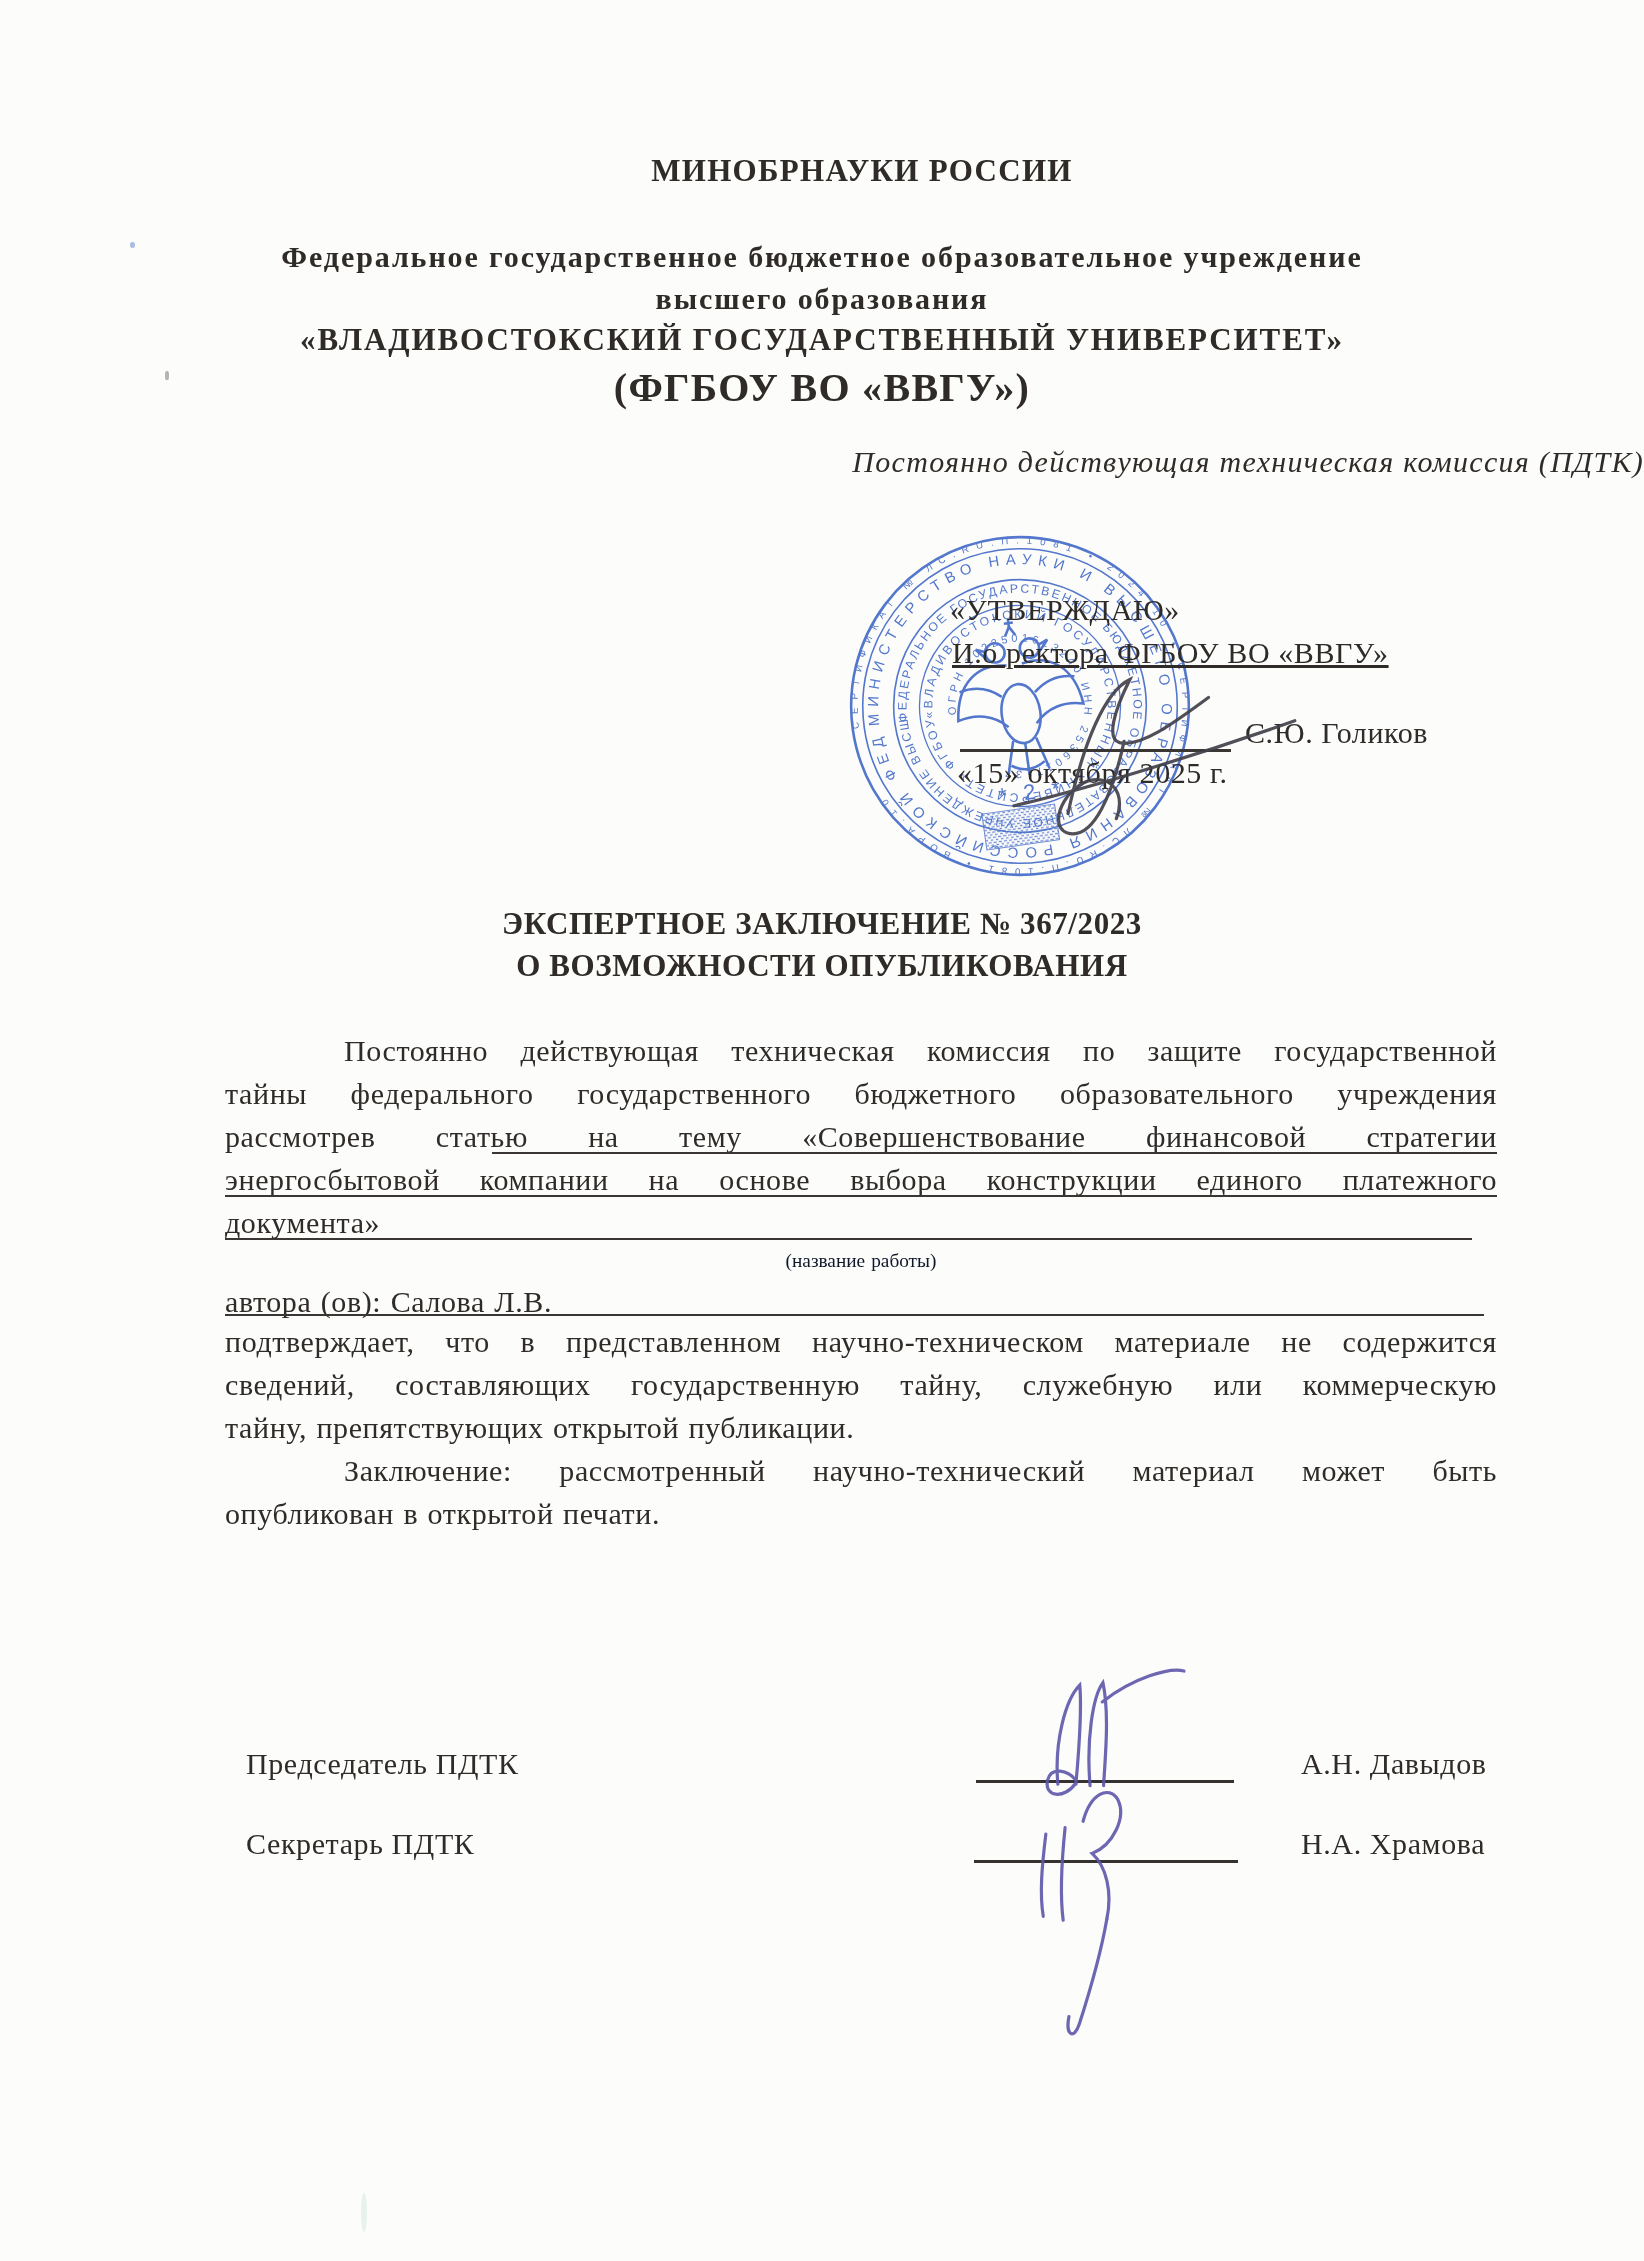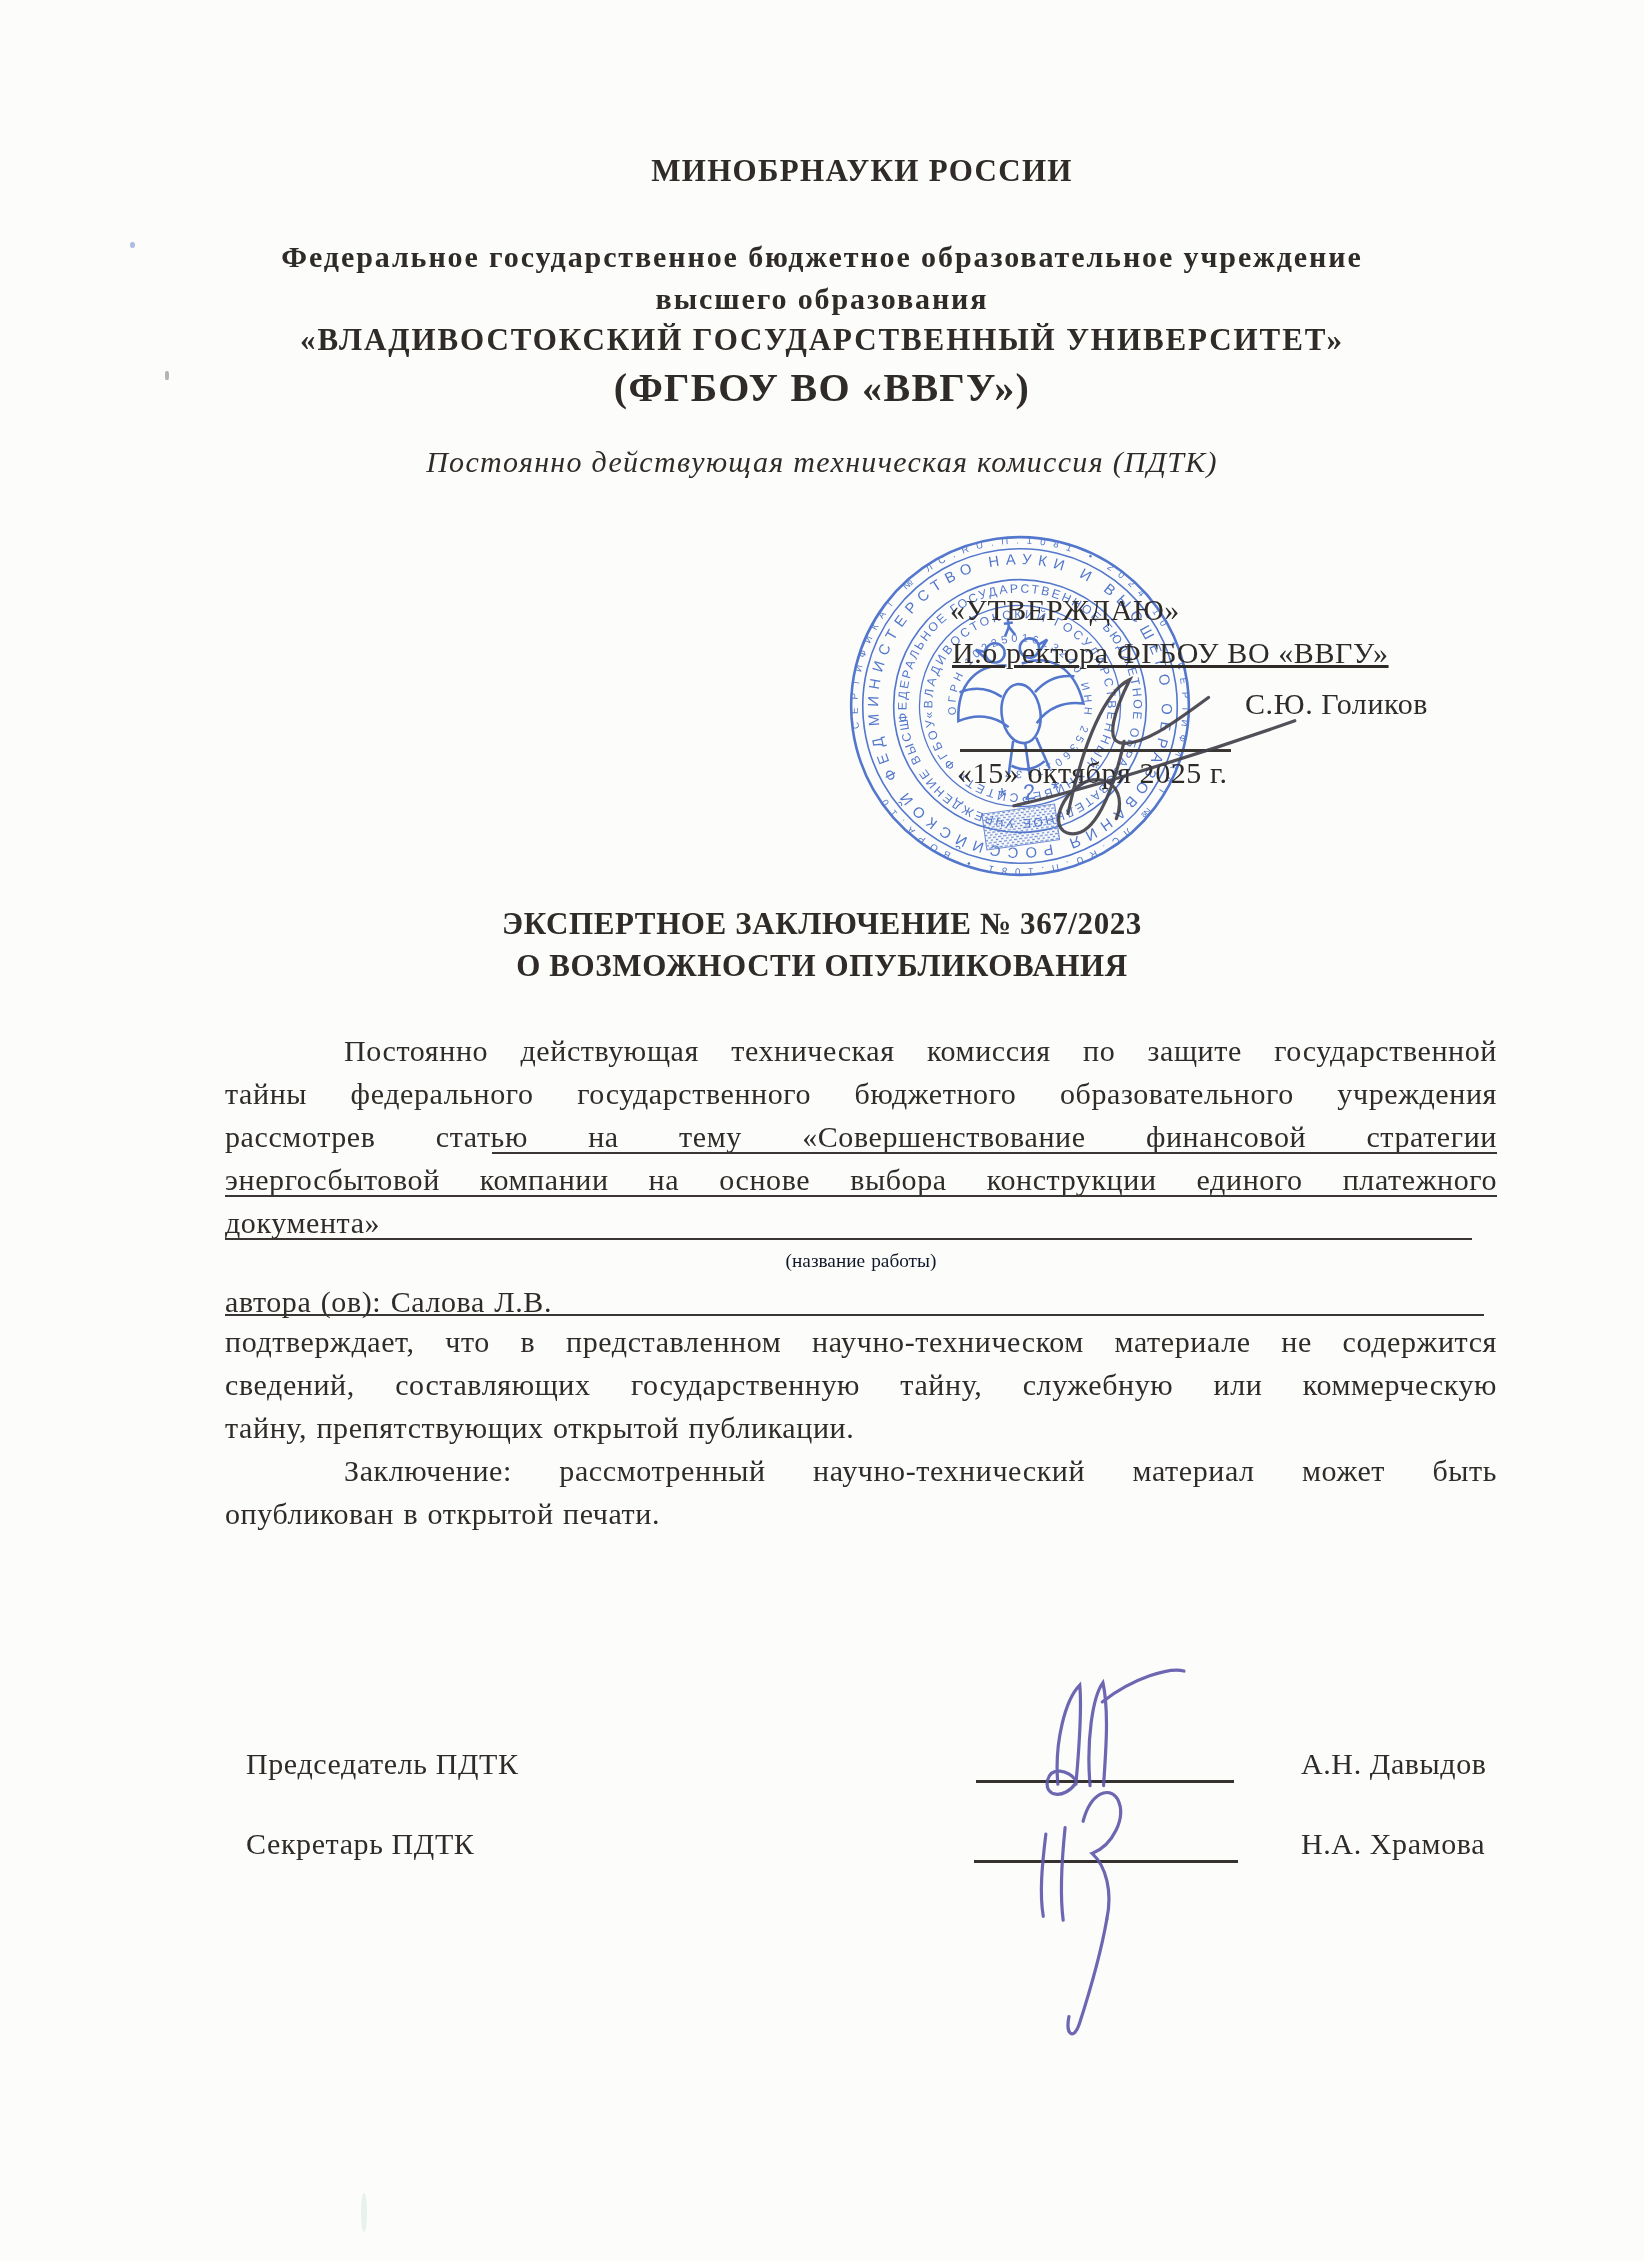--- a/index.html
+++ b/index.html
@@ -8,26 +8,26 @@
     font-family:"Liberation Serif",serif;color:#2f2b28;overflow:hidden;
   }
   .abs{position:absolute;}
   
   .hline{left:0;width:1644px;text-align:center;font-weight:bold;white-space:nowrap;}
   .h1{top:153px;font-size:31px;letter-spacing:1.3px;margin-left:40px;}
   .h2{top:240px;font-size:30px;letter-spacing:1.9px;}
   .h3{top:282px;font-size:30px;letter-spacing:1.9px;}
   .h4{top:322px;font-size:31px;letter-spacing:1.9px;}
   .h5{top:364px;font-size:40px;letter-spacing:1.3px;}
-  .h6{top:445px;font-size:30px;font-weight:normal;font-style:italic;letter-spacing:1.3px;}
+  .h6{top:445px;font-size:30px;font-weight:normal;font-style:italic;letter-spacing:1.3px;text-align:right;}
   
   .ap-line{white-space:nowrap;font-size:30px;letter-spacing:0.6px;}
   .ap1{left:950px;top:593px;}
   .ap2{left:952px;top:636px;text-decoration:underline;}
-  .ap-name{left:1245px;top:687px;}
+  .ap-name{left:1245px;top:716px;}
   .ap-date{left:957px;top:756px;}
   .ap-rule{left:960px;top:749px;width:271px;height:2.6px;background:#3a3633;}
   
   .stamp{left:846px;top:532px;width:348px;height:348px;opacity:.82;}
   
   .t1{top:906px;}
   .t2{top:948px;}
   .title{left:0;width:1644px;text-align:center;font-weight:bold;font-size:31px;letter-spacing:0.6px;white-space:nowrap;}
   
   #bodyLines{left:225px;top:1029px;width:1272px;font-size:30px;line-height:43px;letter-spacing:0.6px;word-spacing:1.3px;}

